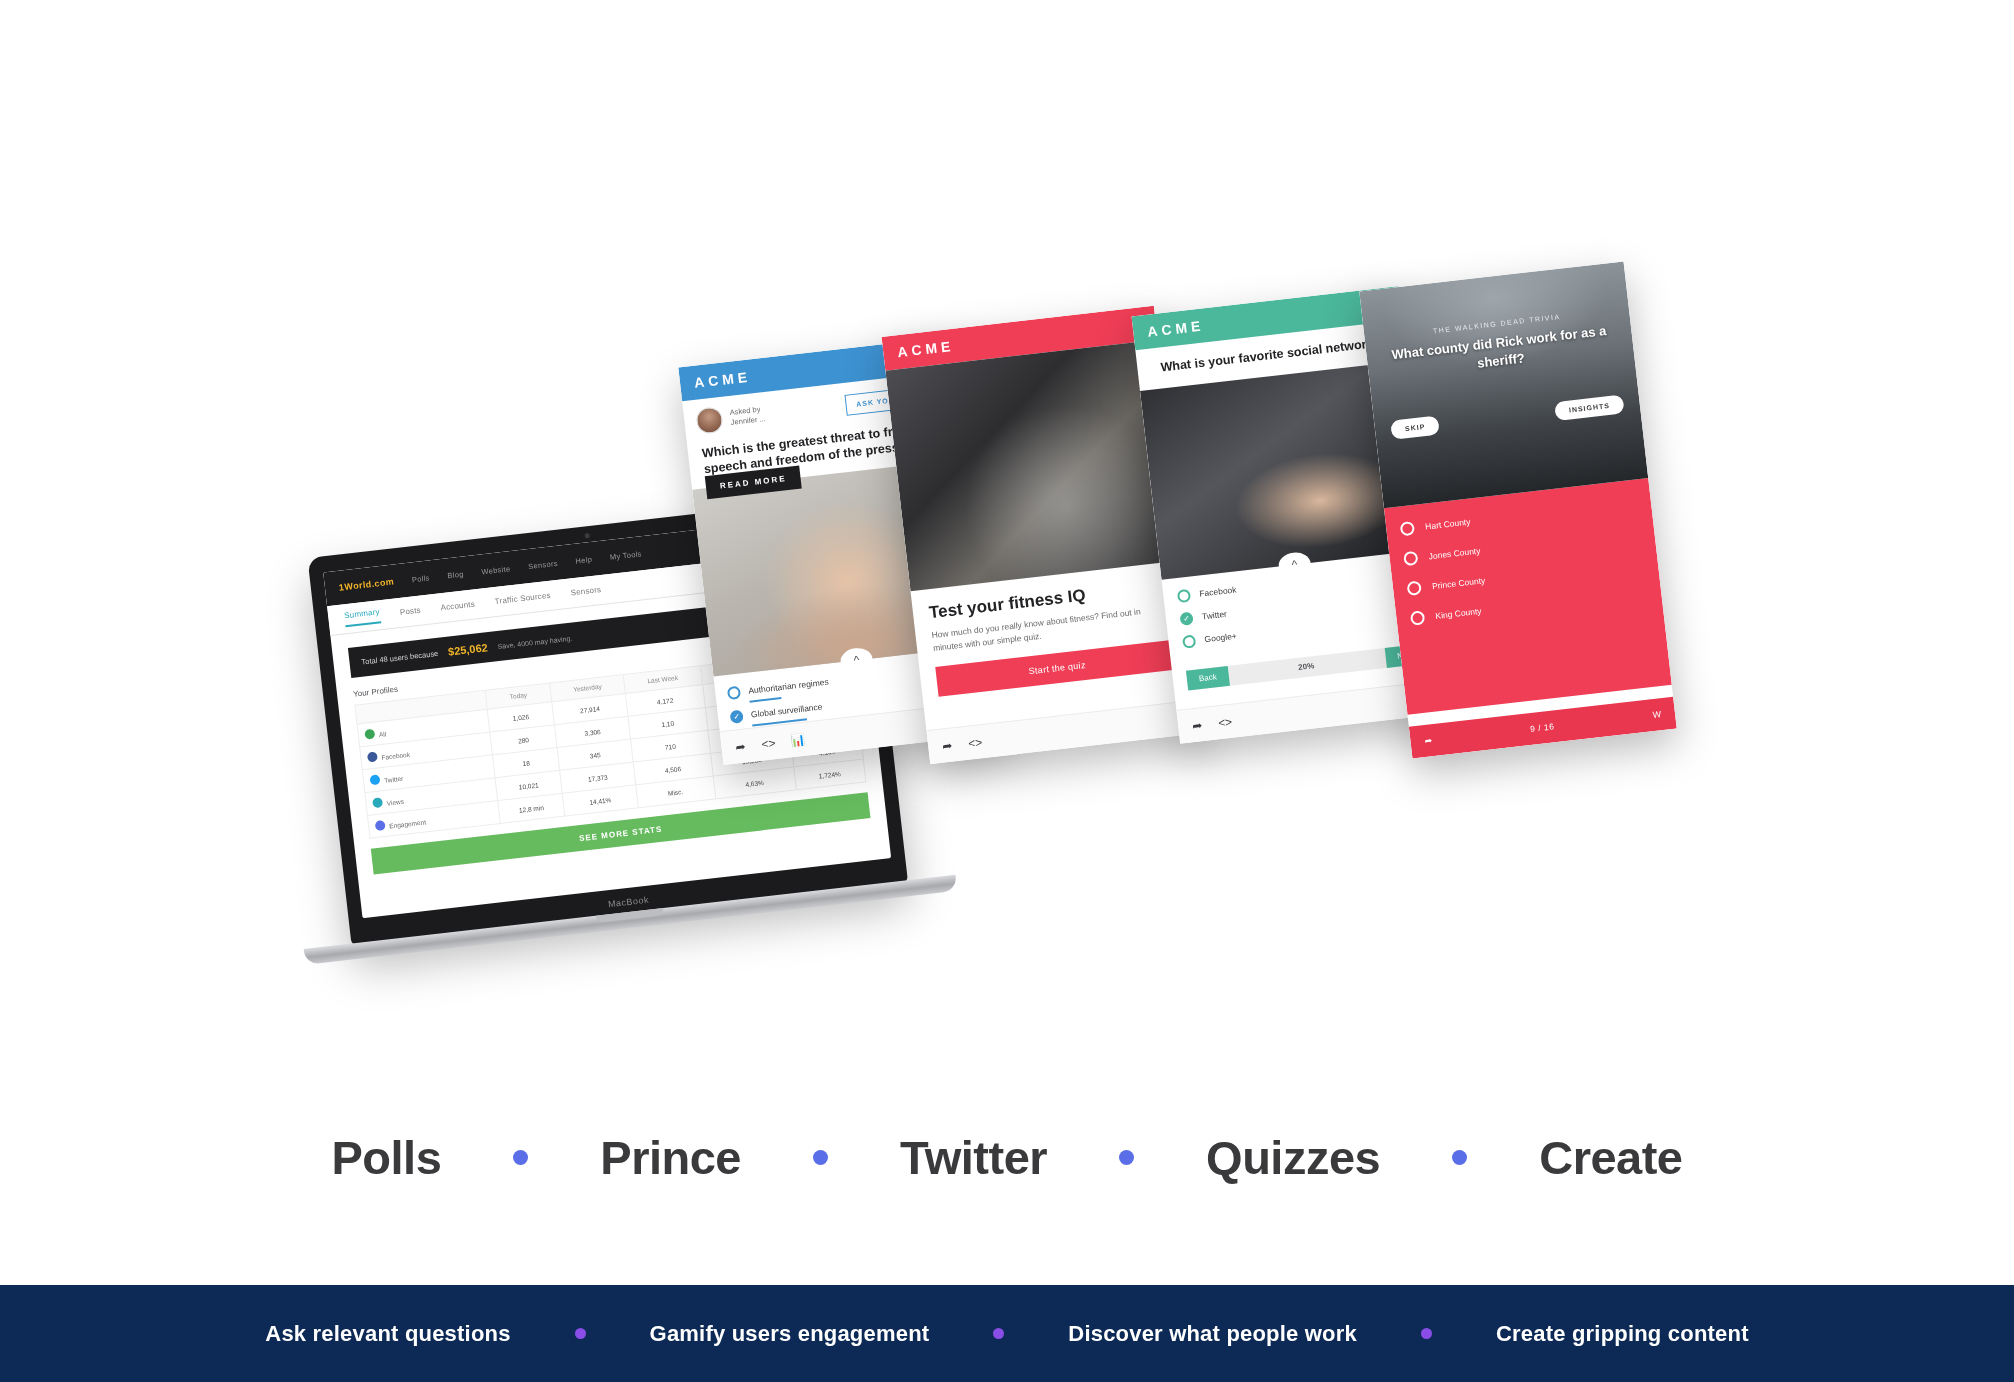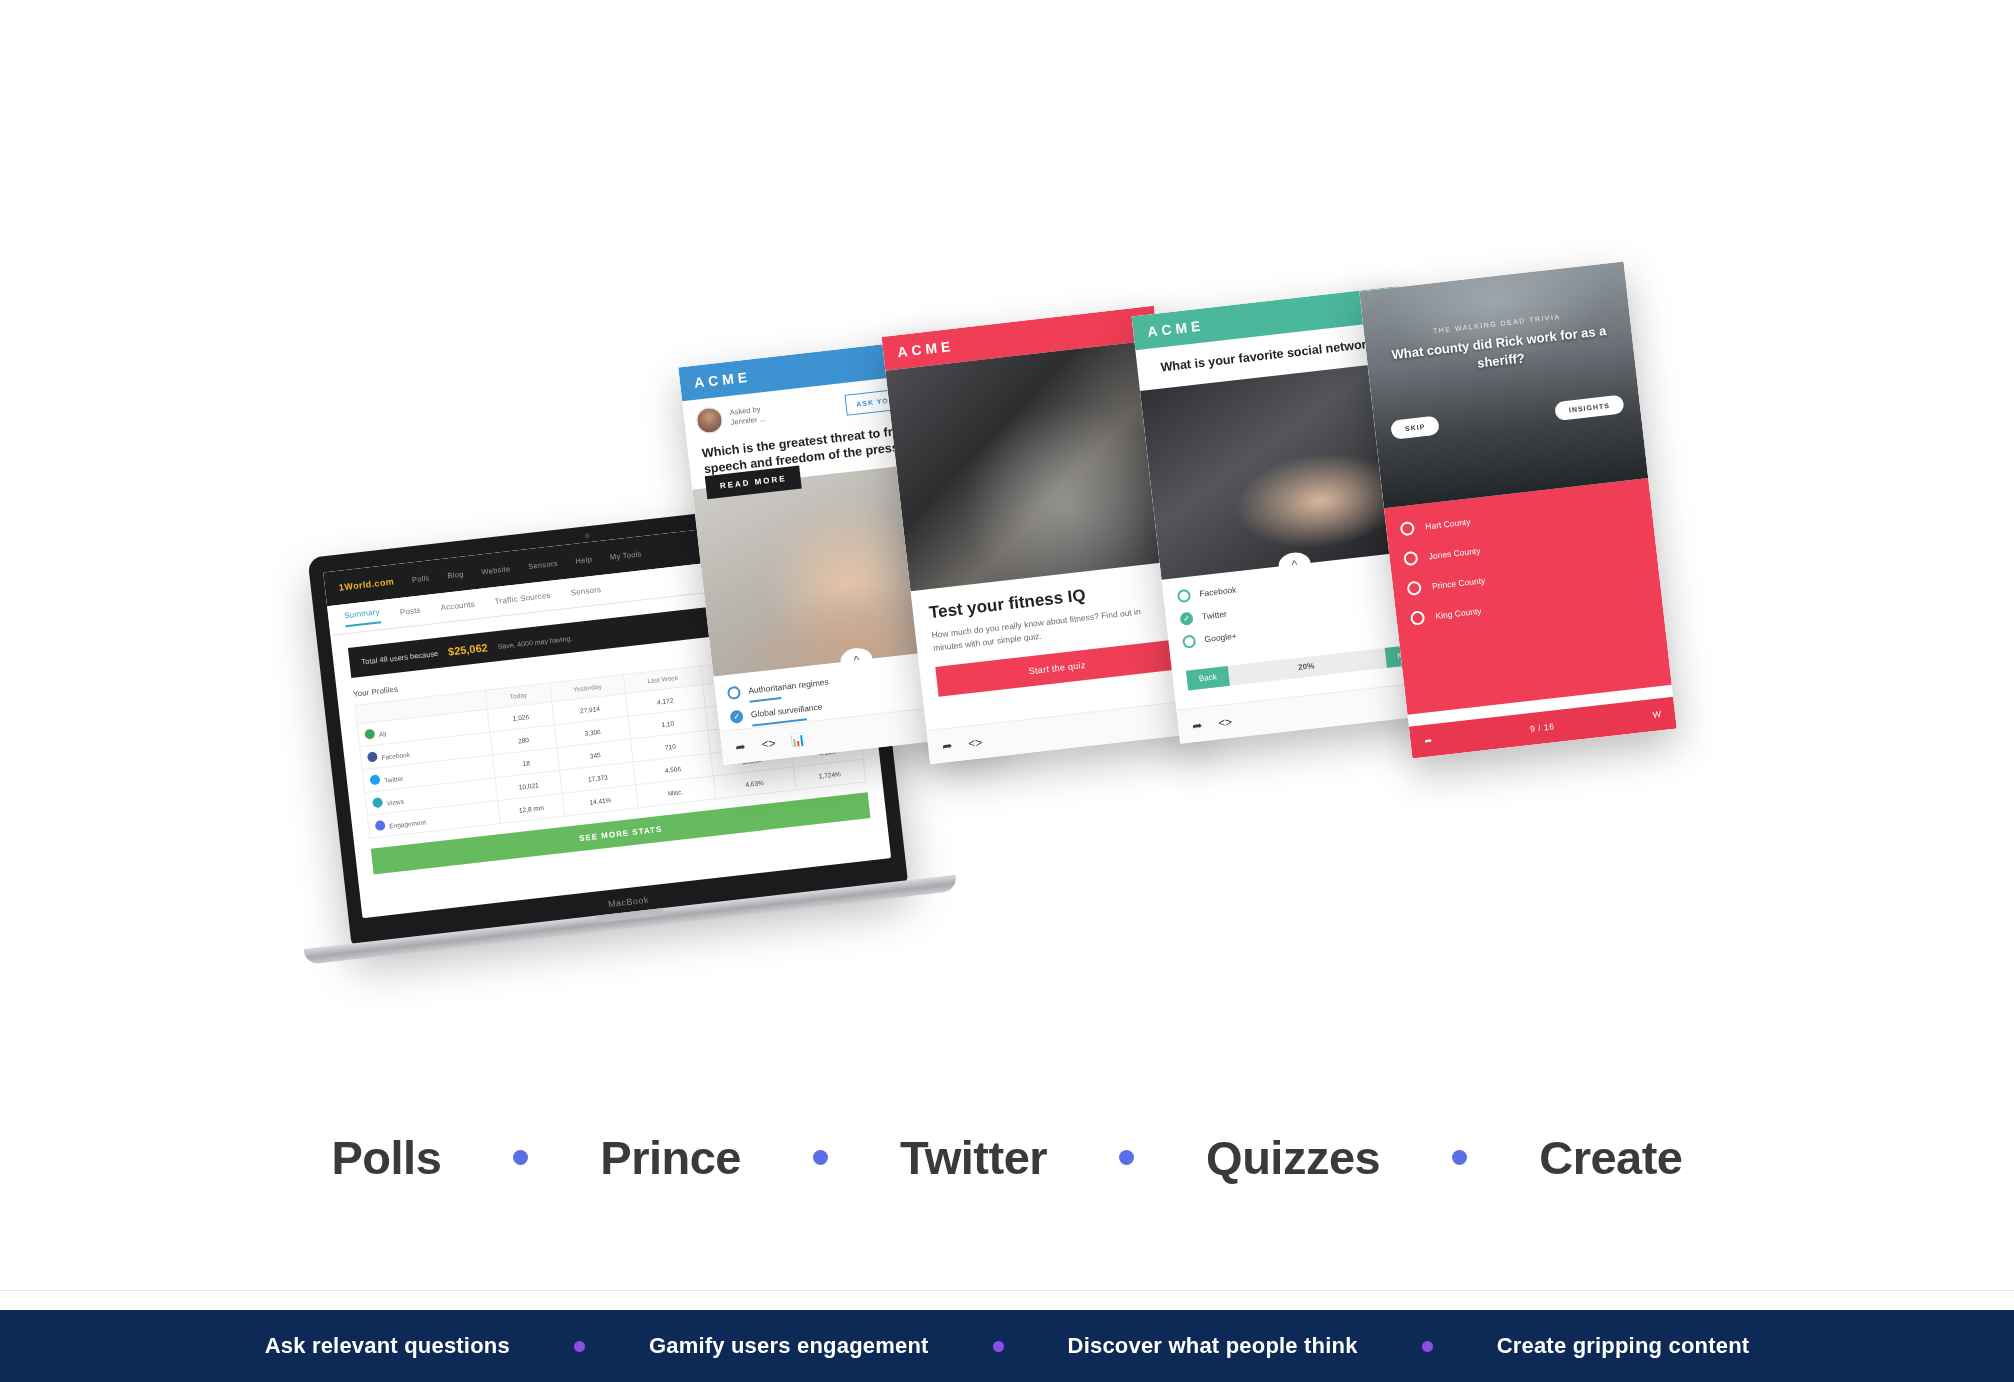--- a/index.html
+++ b/index.html
@@ -275,21 +275,21 @@
   .cat-item {
     font-size: 47px; font-weight: bold; color: #3a3a3c; letter-spacing: -.5px;
   }
   .cat-dot {
     width: 15px; height: 15px; border-radius: 50%; background: #5a6ee8;
     margin: 0 72px;
   }
 
   
   .footer {
-    position: absolute; left: 0; bottom: 0; width: 2014px; height: 72px;
+    position: absolute; left: 0; bottom: 0; width: 2014px; height: 97px;
     background: #0d2a56; display: flex; align-items: center; justify-content: center;
   }
   .foot-item { color: #fff; font-size: 22px; font-weight: bold; letter-spacing: .2px; }
   .foot-dot {
     width: 11px; height: 11px; border-radius: 50%; background: #8a4de8; margin: 0 64px;
   }
 </style>
 </head>
 <body>
 
@@ -527,18 +527,18 @@
     <span class="cat-item">Quizzes</span>
     <span class="cat-dot"></span>
     <span class="cat-item">Create</span>
   </div>
 
   <div class="footer">
     <span class="foot-item">Ask relevant questions</span>
     <span class="foot-dot"></span>
     <span class="foot-item">Gamify users engagement</span>
     <span class="foot-dot"></span>
-    <span class="foot-item">Discover what people think</span>
+    <span class="foot-item">Discover what people work</span>
     <span class="foot-dot"></span>
     <span class="foot-item">Create gripping content</span>
   </div>
 
 </div>
 
 </body></html>

